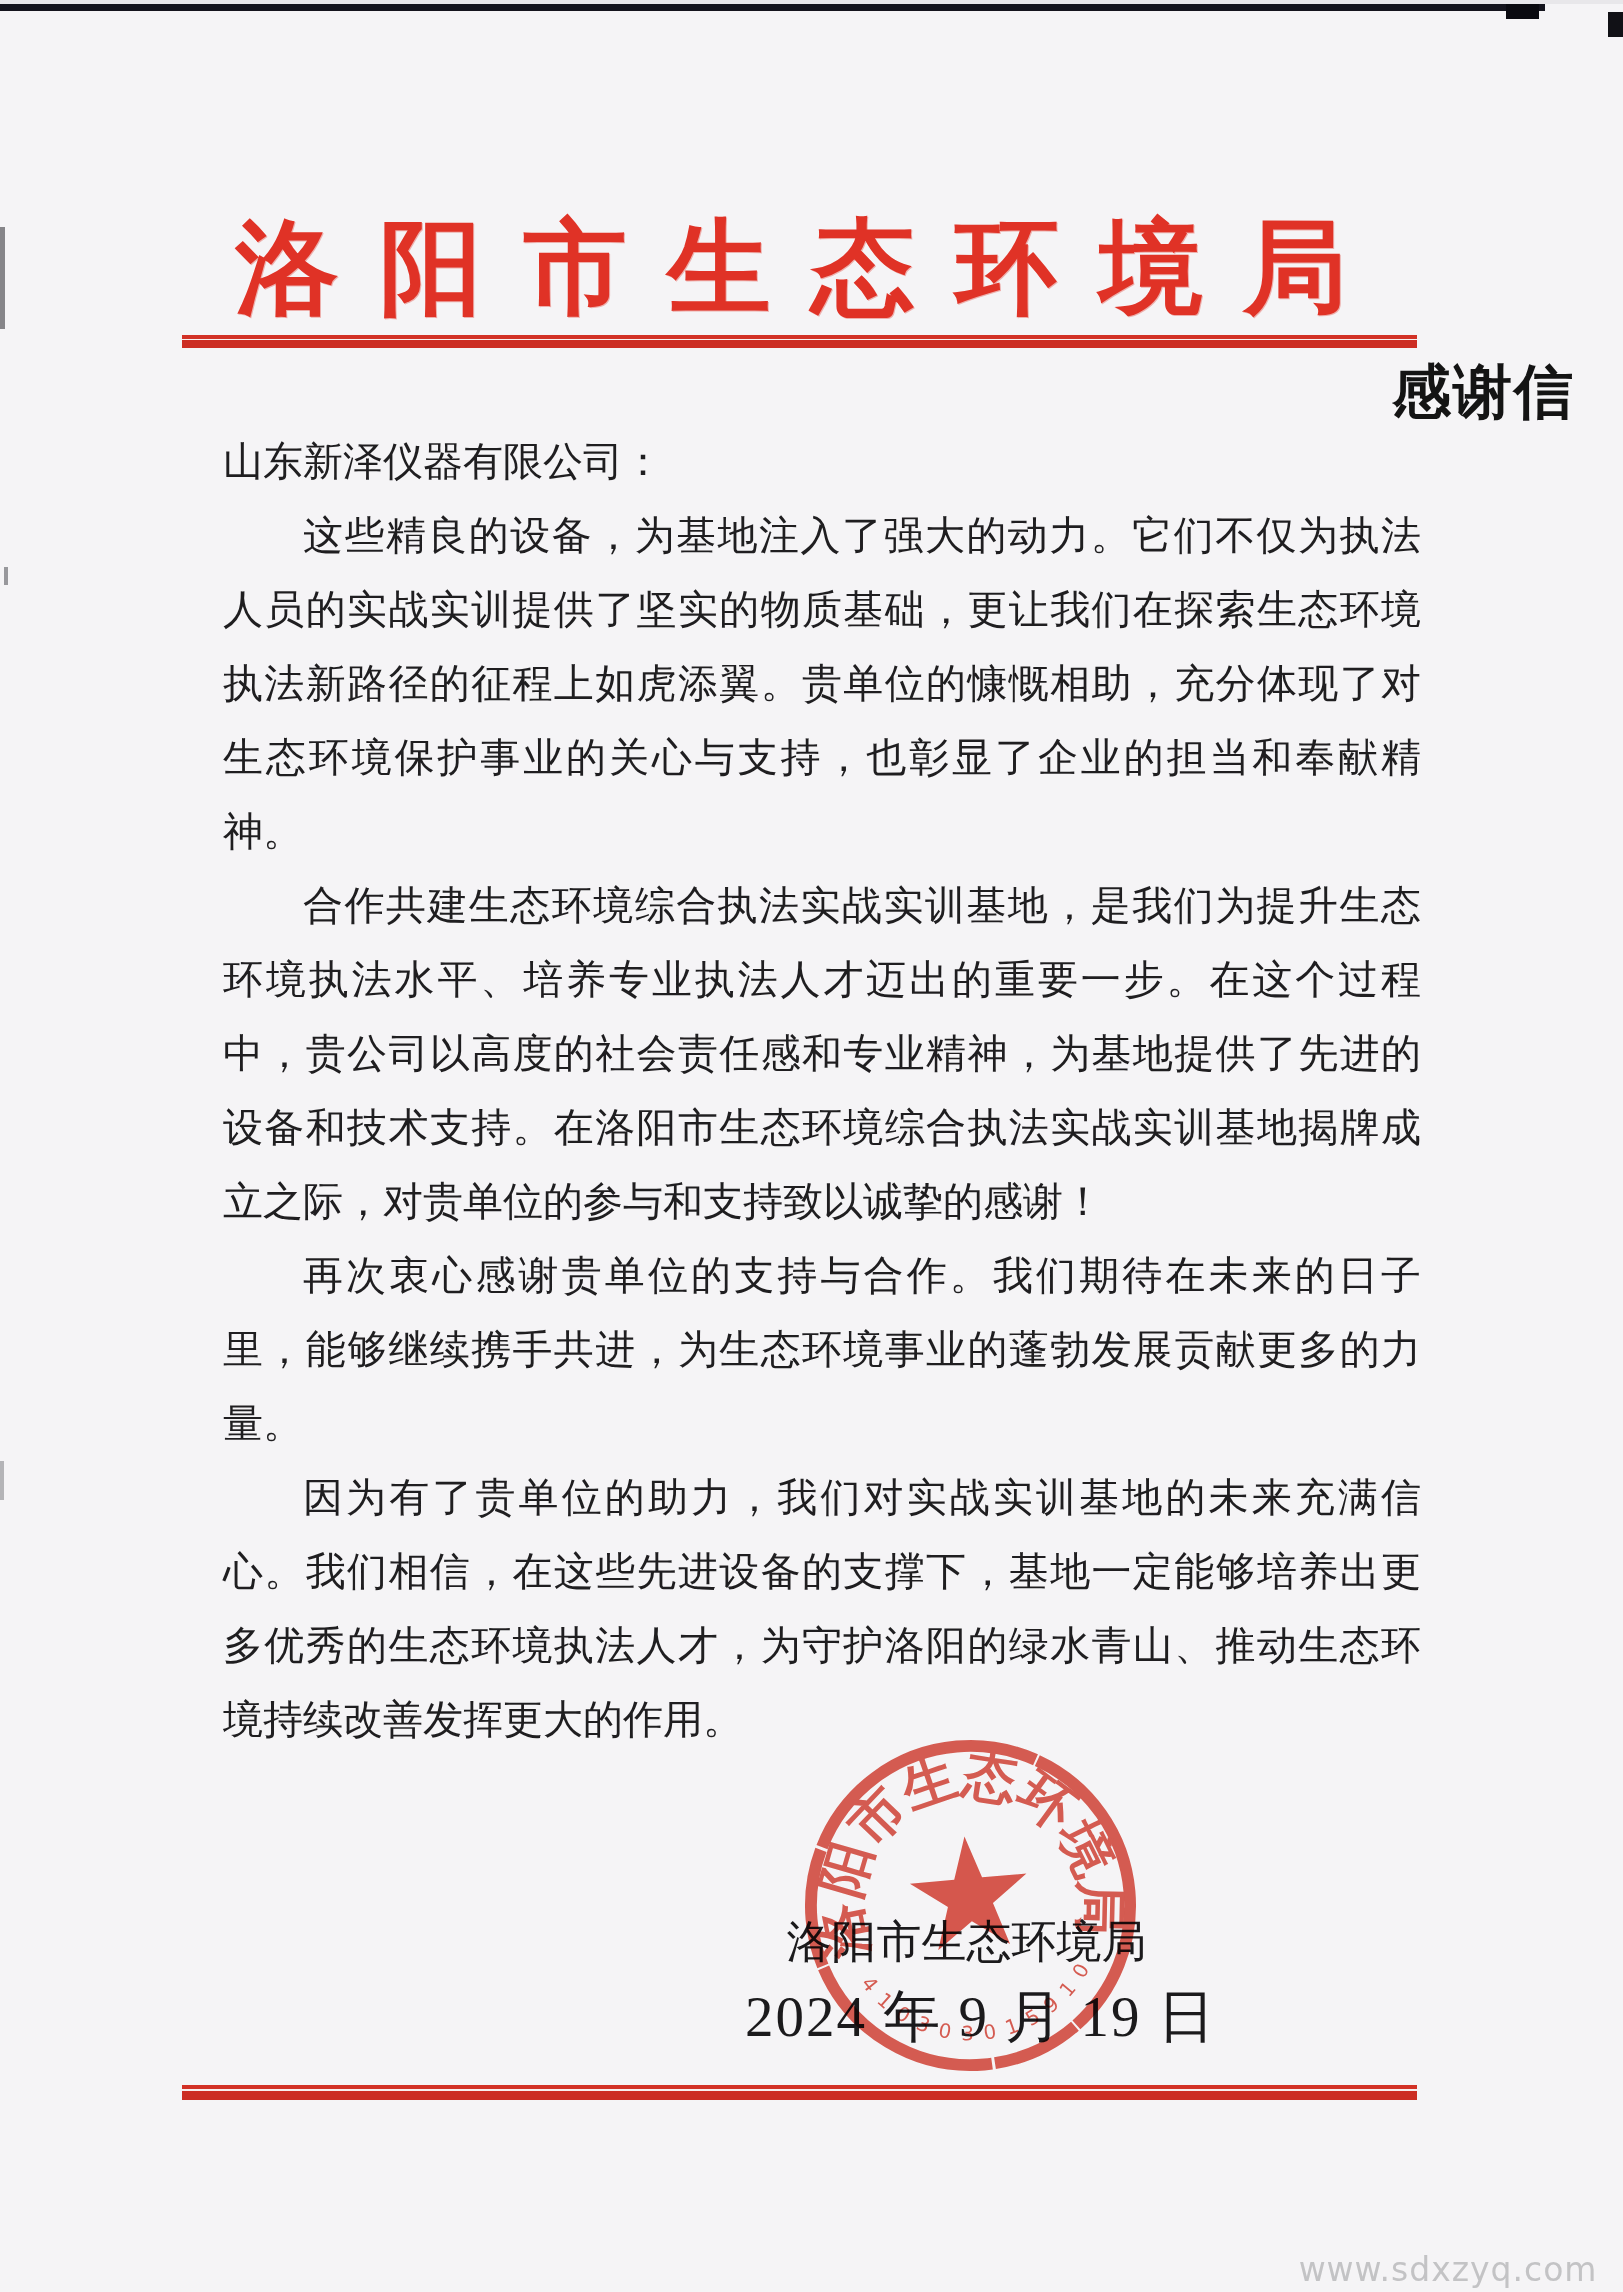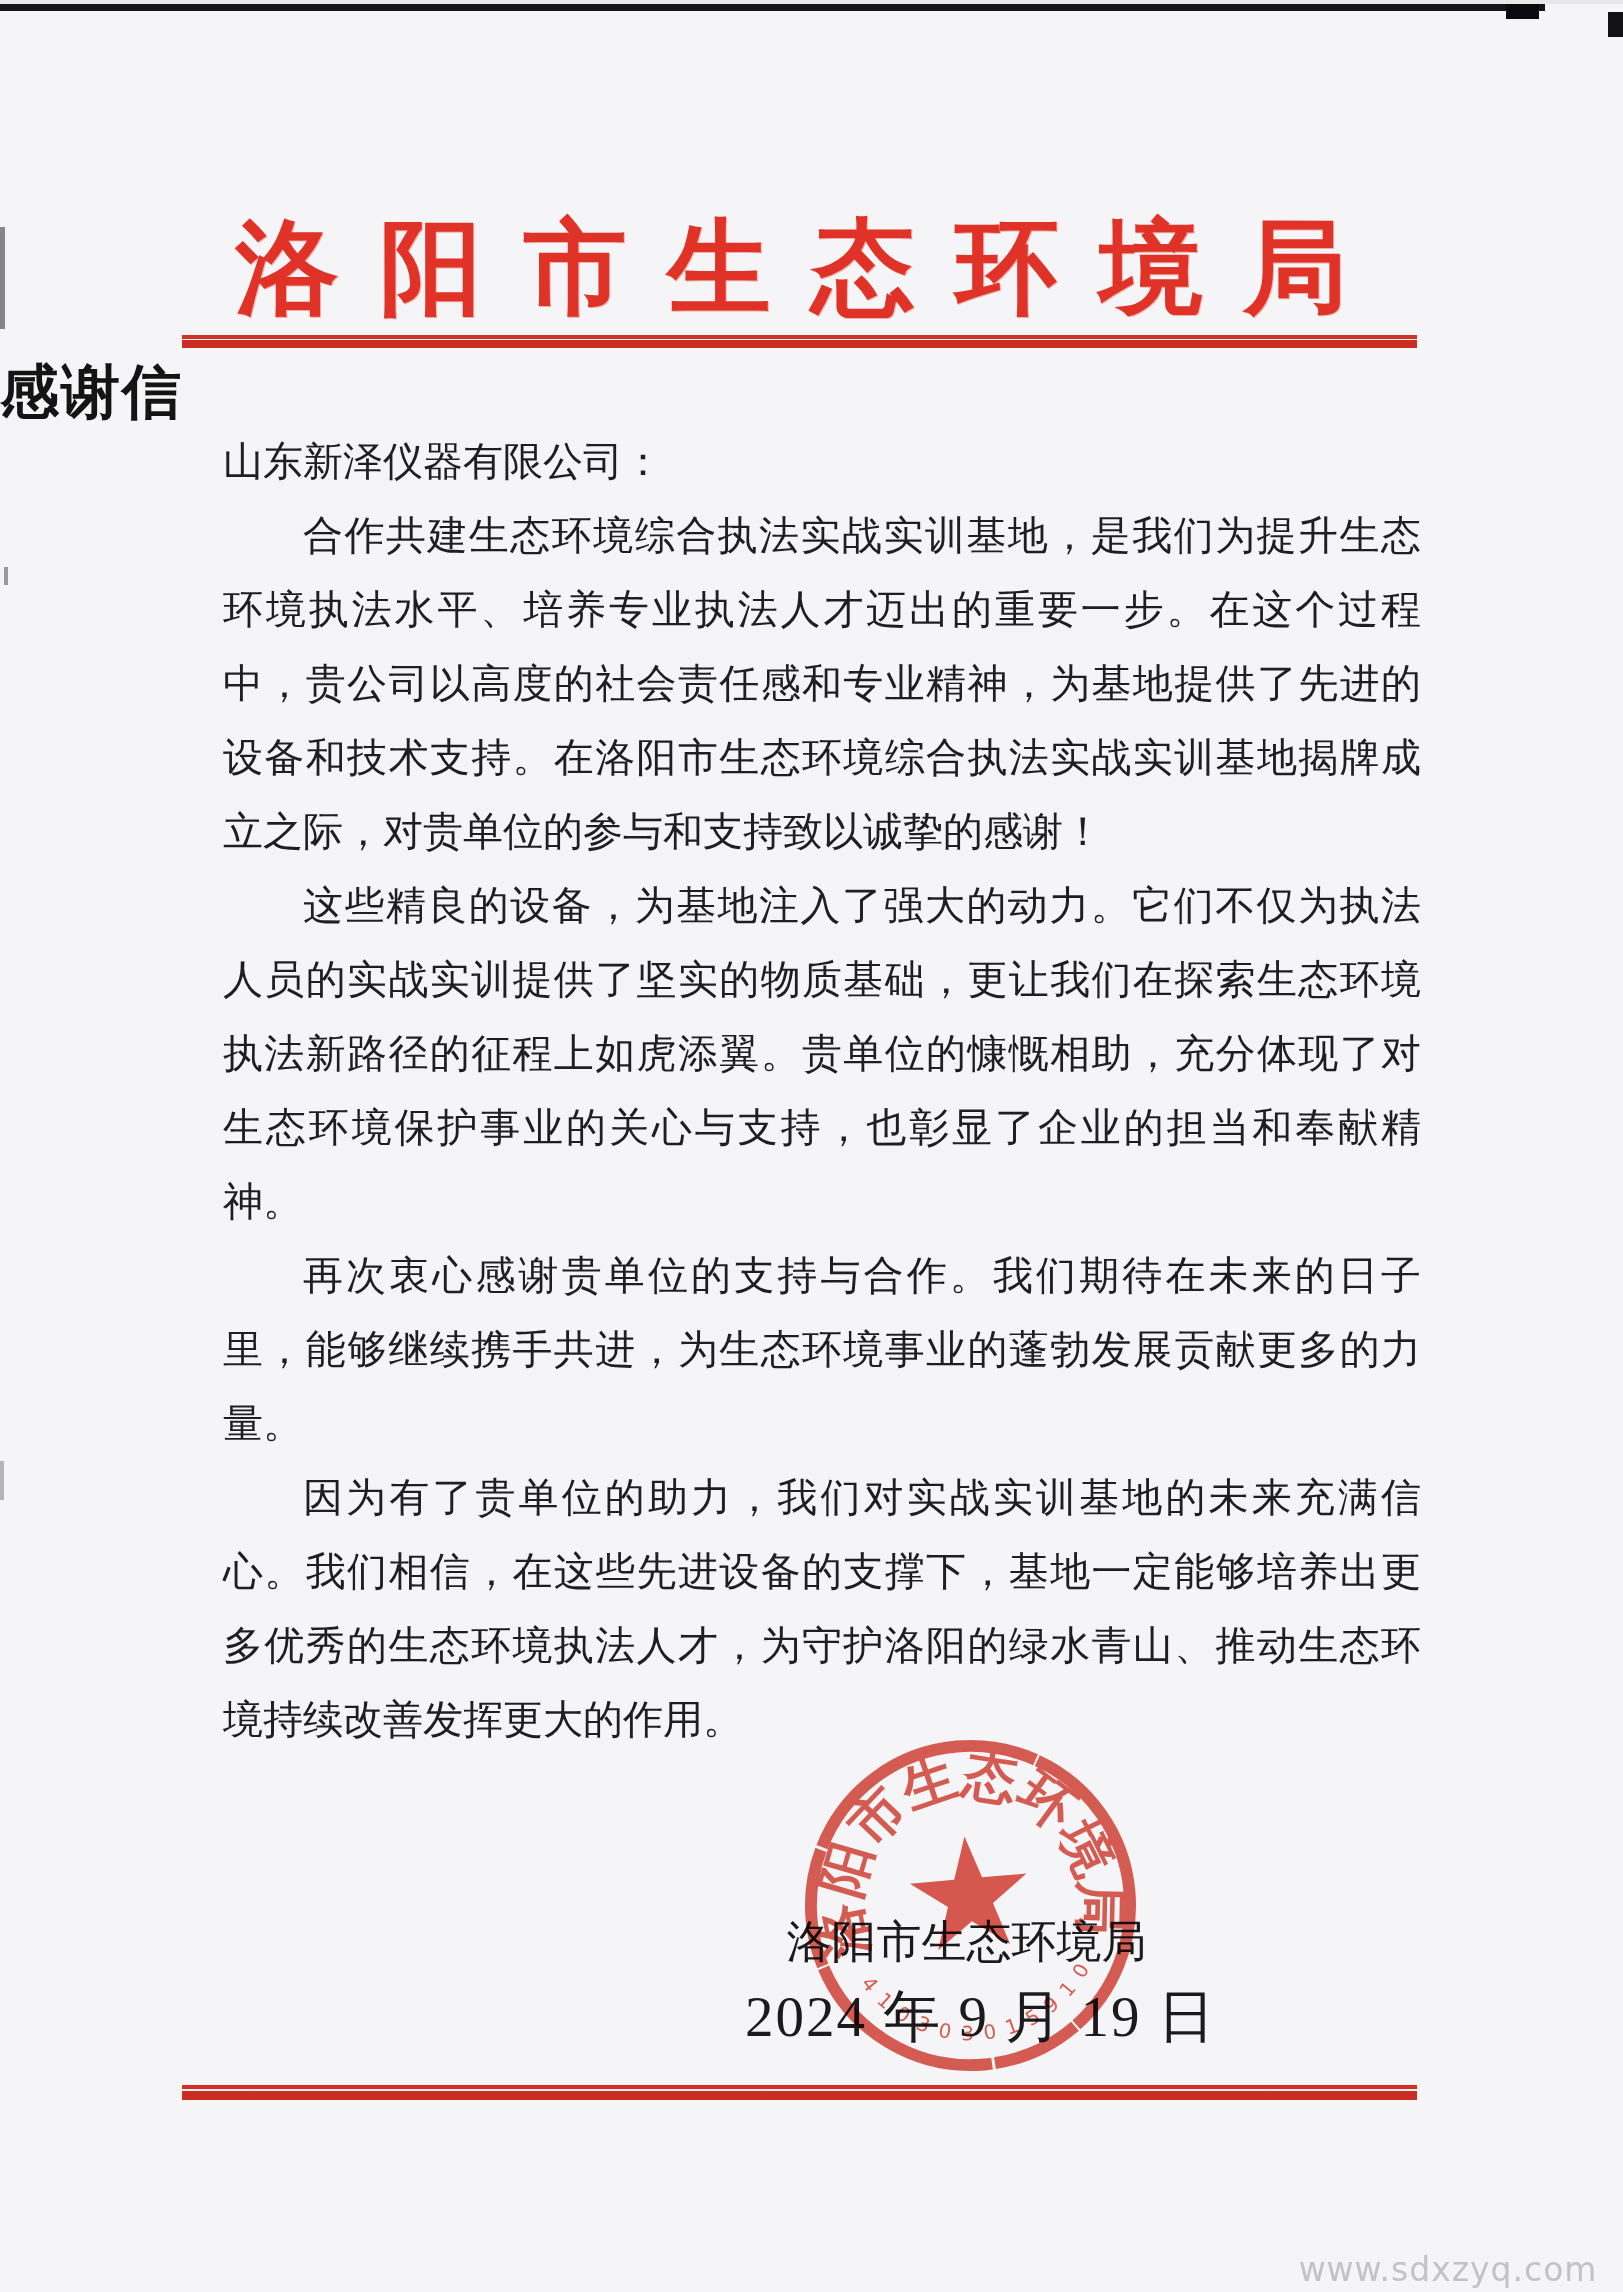--- a/index.html
+++ b/index.html
@@ -37,23 +37,24 @@
   .rule{
     position:absolute;left:182px;width:1235px;
     background:linear-gradient(to bottom,
       #d23126 0 28%, rgba(248,238,237,.9) 28% 42%, #cc2d23 42% 100%);
   }
   .rule-top{top:331px;height:12.7px;}
   .rule-bottom{top:2081px;height:14.7px;}
 
   .letter-title{
     position:absolute;top:349px;left:0;width:1529px;
-    text-align:left;
+    text-align:right;
     font-size:59px;font-weight:bold;letter-spacing:2px;
     color:#141414;
+    padding-left:46px;
   }
   .letter-body{
     position:absolute;top:421px;left:223px;width:1198px;
     font-size:40px;line-height:74px;color:#1f1e20;
     text-align:justify;word-break:break-all;overflow-wrap:anywhere;
   }
   .letter-body p{margin:0;text-indent:2em;}
   .letter-body p.salutation{text-indent:0;}
 
   .closing{
@@ -86,22 +87,22 @@
   <div class="edge-left-b"></div>
   <div class="edge-left-c"></div>
 
   <div class="agency-header">洛阳市生态环境局</div>
   <div class="rule rule-top"></div>
 
   <div class="letter-title">感谢信</div>
 
   <div class="letter-body">
     <p class="salutation">山东新泽仪器有限公司：</p>
+    <p>这些精良的设备，为基地注入了强大的动力。它们不仅为执法人员的实战实训提供了坚实的物质基础，更让我们在探索生态环境执法新路径的征程上如虎添翼。贵单位的慷慨相助，充分体现了对生态环境保护事业的关心与支持，也彰显了企业的担当和奉献精神。</p>
     <p>合作共建生态环境综合执法实战实训基地，是我们为提升生态环境执法水平、培养专业执法人才迈出的重要一步。在这个过程中，贵公司以高度的社会责任感和专业精神，为基地提供了先进的设备和技术支持。在洛阳市生态环境综合执法实战实训基地揭牌成立之际，对贵单位的参与和支持致以诚挚的感谢！</p>
-    <p>这些精良的设备，为基地注入了强大的动力。它们不仅为执法人员的实战实训提供了坚实的物质基础，更让我们在探索生态环境执法新路径的征程上如虎添翼。贵单位的慷慨相助，充分体现了对生态环境保护事业的关心与支持，也彰显了企业的担当和奉献精神。</p>
     <p>再次衷心感谢贵单位的支持与合作。我们期待在未来的日子里，能够继续携手共进，为生态环境事业的蓬勃发展贡献更多的力量。</p>
     <p>因为有了贵单位的助力，我们对实战实训基地的未来充满信心。我们相信，在这些先进设备的支撑下，基地一定能够培养出更多优秀的生态环境执法人才，为守护洛阳的绿水青山、推动生态环境持续改善发挥更大的作用。</p>
   </div>
 
   <div class="closing signature">洛阳市生态环境局</div>
   <div class="closing dateline">2024 年 9 月 19 日</div>
 
   <svg class="seal" viewBox="0 0 336 336">
     <defs>
       <path id="sealArc" d="M 62.8 206.3 A 112 112 0 1 1 273.2 206.3" fill="none"></path>

